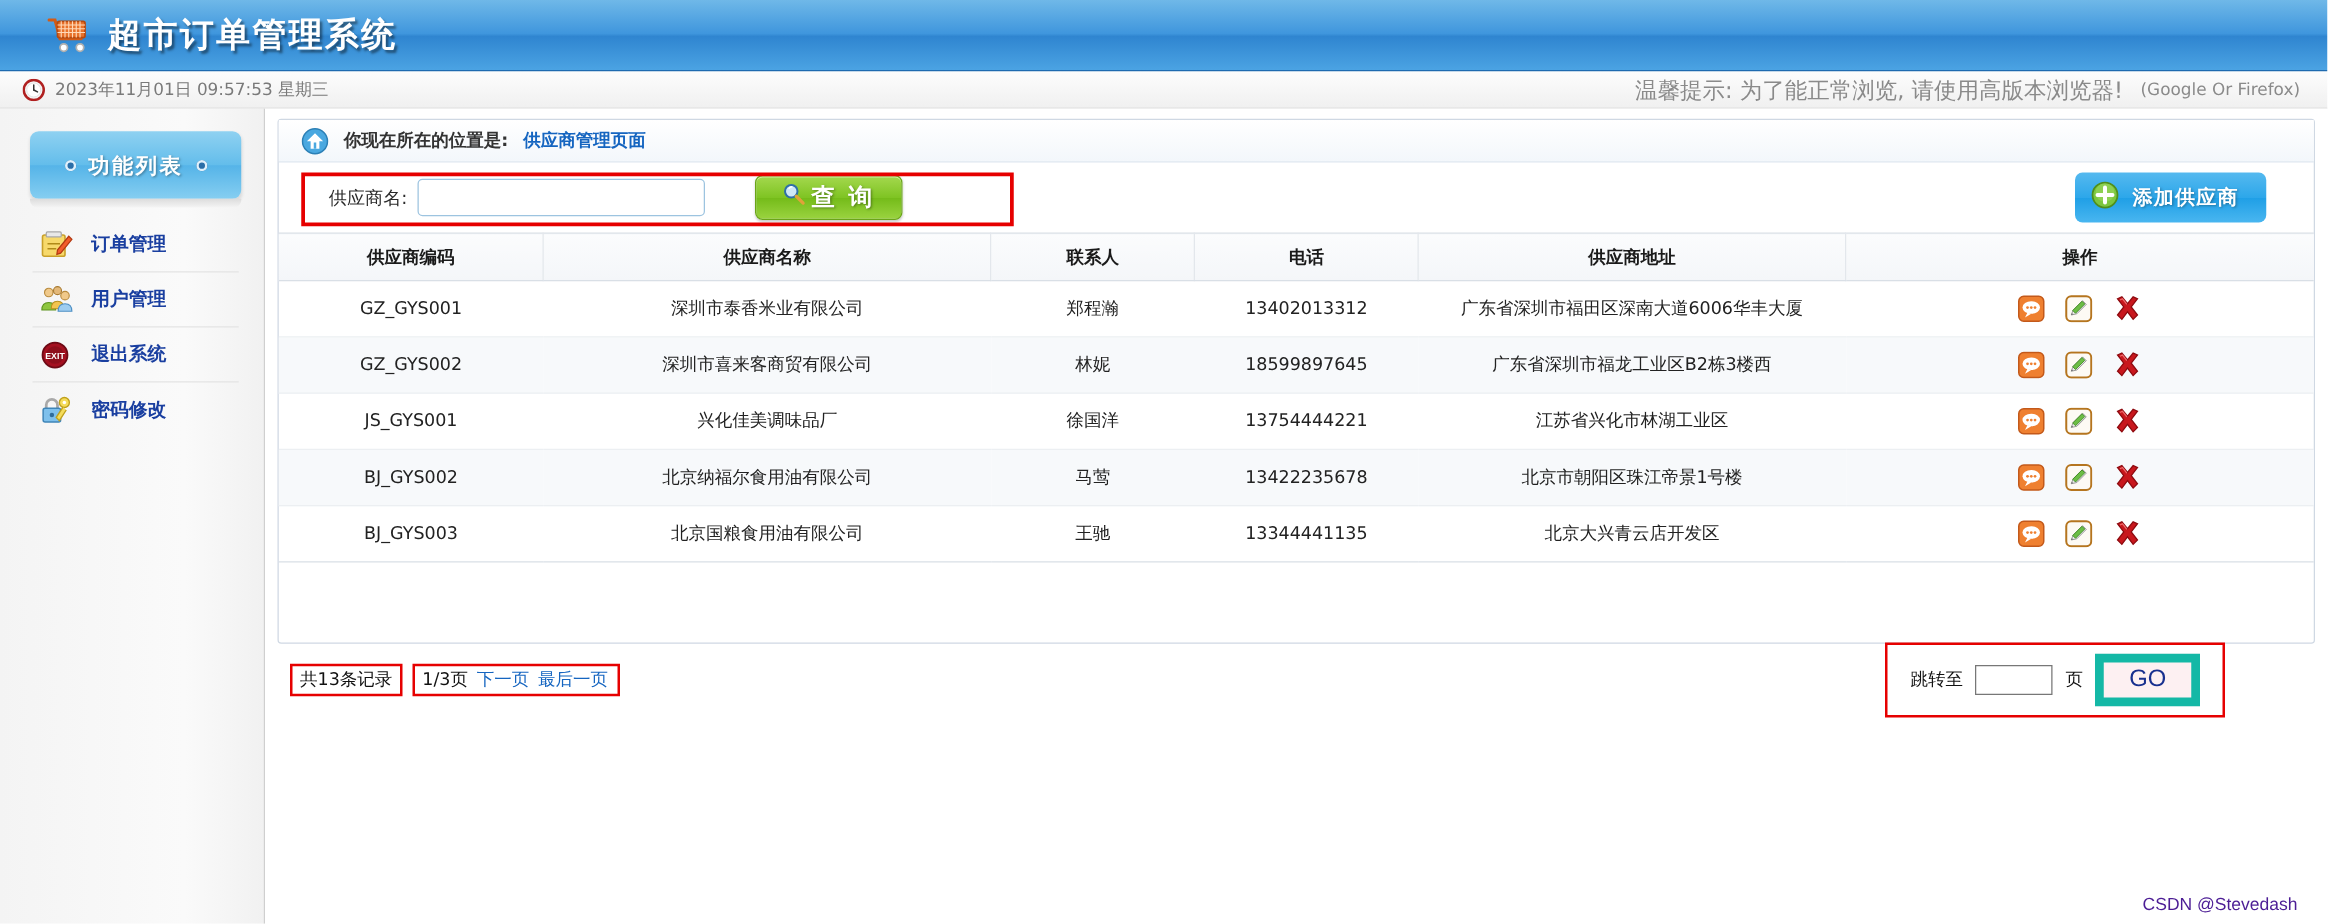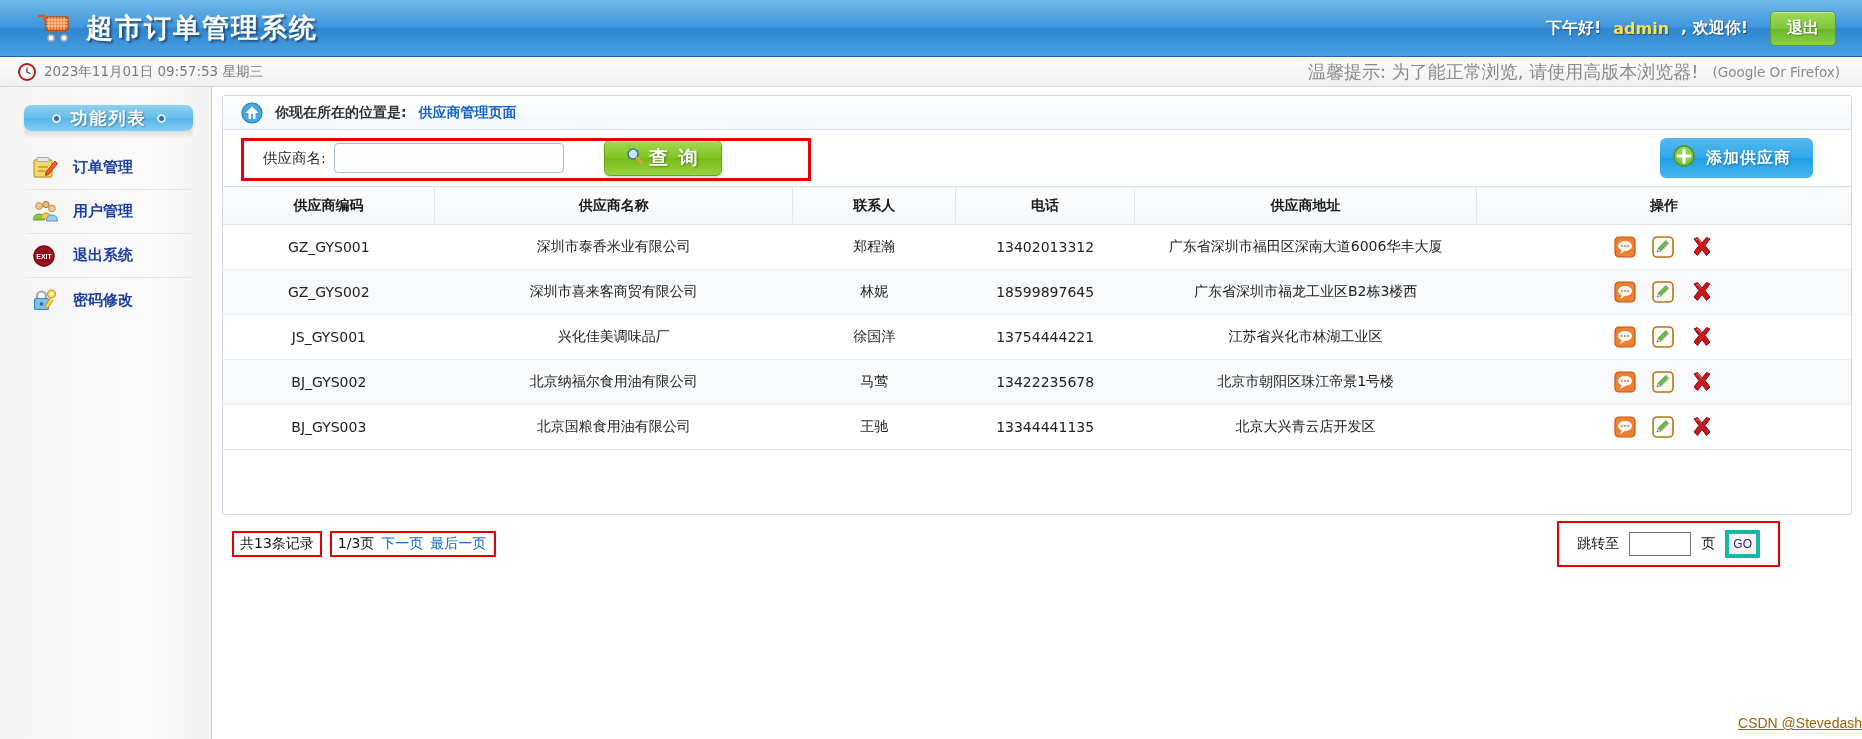--- a/index.html
+++ b/index.html
@@ -80,21 +80,21 @@
   
   .sidebar {
     width: 212px;
     background: linear-gradient(to right,#f4f4f4 0%, #fafafa 70%, #f1f1f1 100%);
     border-right: 1px solid #cfcfcf;
     padding: 12px 10px 0 10px;
     position: relative;
   }
   .func-head {
     margin: 6px 8px 0 14px;
-    height: 26px;
+    height: 54px;
     background: linear-gradient(to bottom,#8fd1f1 0%, #63bdeb 50%, #55b4e8 51%, #86cef1 100%);
     border-radius: 7px;
     display: flex; align-items: center; justify-content: center;
     gap: 10px;
     box-shadow: 0 2px 3px rgba(0,0,0,.12);
   }
   .func-head .dot {
     width: 9px; height: 9px; border-radius: 50%;
     background: #2b6ea8; box-shadow: inset 0 0 0 2px #dff0fb;
   }
@@ -246,33 +246,32 @@
   }
   .jump-input {
     width: 62px; height: 24px;
     border: 1px solid #777;
     outline: none;
     font-size: 14px;
     padding: 0 4px;
   }
   .go-btn {
     background: #fdf0f2;
-    border: 4px solid #14b8a6;
+    border: 7px solid #14b8a6;
     color: #18308f;
-    font-size: 12px;
-    padding: 3px 4px;
+    font-size: 19px;
+    padding: 3px 20px;
     cursor: pointer;
   }
   .watermark {
     position: absolute;
-    right: 0; bottom: 8px;
-    color: #a16207;
+    right: 24px; bottom: 8px;
+    color: #4c1d95;
     font-size: 14px;
     font-family: "Liberation Sans", sans-serif;
-    text-decoration: underline;
   }
 </style>
 </head>
 <body>
 
 <div class="topbar">
   <div class="brand">
     <span class="cart-icon">
       <svg width="34" height="30" viewBox="0 0 34 30">
         <path d="M1 3 h5 l4 15 h17" stroke="#d45b16" stroke-width="2.4" fill="none" stroke-linecap="round"></path>
@@ -286,26 +285,20 @@
             <line x1="26" y1="4" x2="26" y2="17"></line>
           <line x1="8" y1="7" x2="30" y2="7"></line>
             <line x1="8" y1="10" x2="30" y2="10"></line>
           <line x1="8" y1="13" x2="30" y2="13"></line>
         </g>
         <circle cx="13" cy="25" r="3" fill="#fff" stroke="#b0b0b0" stroke-width="1.4"></circle>
         <circle cx="26" cy="25" r="3" fill="#fff" stroke="#b0b0b0" stroke-width="1.4"></circle>
       </svg>
     </span>
     <span class="brand-title">超市订单管理系统</span>
-  </div>
-  <div class="topbar-right">
-    <span class="greet">下午好!</span>
-    <span class="username">admin</span>
-    <span class="welcome">, 欢迎你!</span>
-    <button class="logout-btn">退出</button>
   </div>
 </div>
 
 <div class="infobar">
   <span class="clock-icon">
     <svg width="18" height="18" viewBox="0 0 18 18">
       <circle cx="9" cy="9" r="8" fill="#f4f4f4" stroke="#b02020" stroke-width="2"></circle>
       <circle cx="9" cy="9" r="5.6" fill="#fff" stroke="#ddd" stroke-width="0.6"></circle>
       <line x1="9" y1="9" x2="9" y2="5" stroke="#333" stroke-width="1.2" stroke-linecap="round"></line>
       <line x1="9" y1="9" x2="12" y2="10.5" stroke="#333" stroke-width="1.2" stroke-linecap="round"></line>

